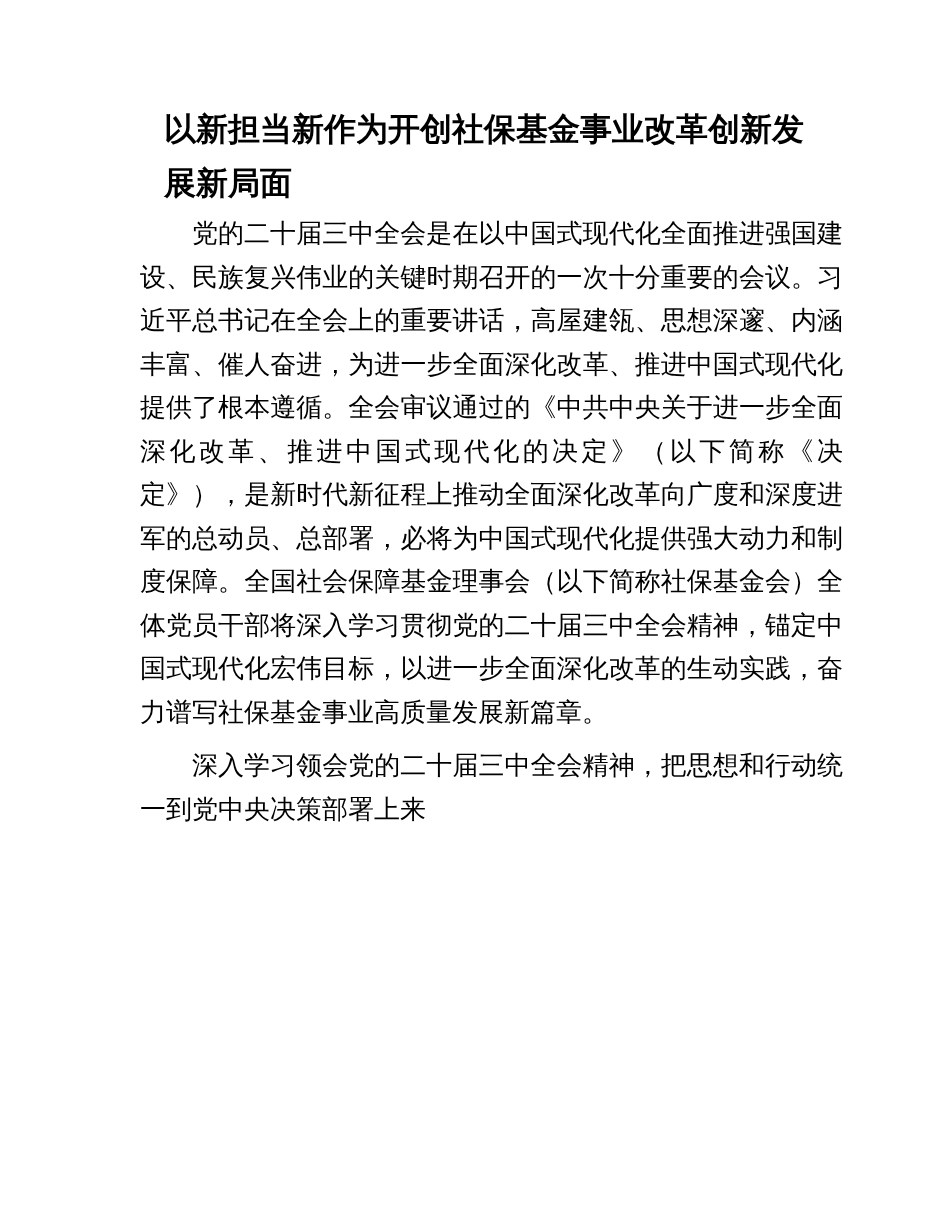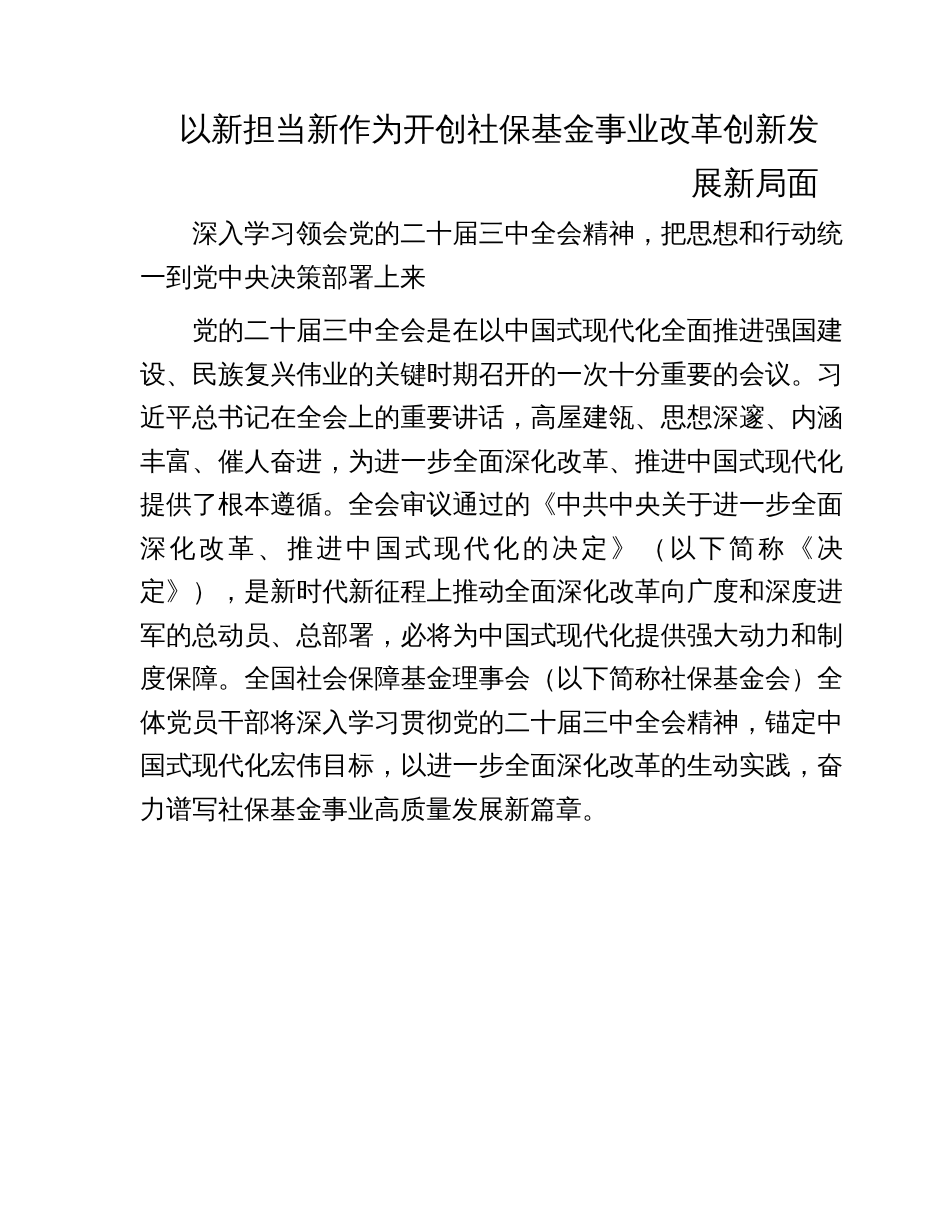--- a/index.html
+++ b/index.html
@@ -16,22 +16,22 @@
     font-family: "Liberation Sans", "DejaVu Sans", sans-serif;
     overflow: hidden;
     box-sizing: border-box;
     padding: 102px 107px 0 140px;
   }
   .doc-title {
     width: 655px;
     margin: 0 auto 2px auto;
     font-size: 32px;
     line-height: 54px;
-    font-weight: normal;
-    text-align: right;
+    font-weight: bold;
+    text-align: left;
     letter-spacing: 0;
   }
   .doc-paragraph {
     margin: 0 0 10px 0;
     font-size: 26px;
     line-height: 43.5px;
     text-align: justify;
     text-justify: inter-ideograph;
     text-indent: 52px;
     word-break: break-all;
@@ -39,17 +39,17 @@
   .doc-paragraph.section-heading {
     font-weight: normal;
   }
 </style>
 </head>
 <body>
 
 <div class="page">
   <h1 class="doc-title">以新担当新作为开创社保基金事业改革创新发展新局面</h1>
 
+  <p class="doc-paragraph">党的二十届三中全会是在以中国式现代化全面推进强国建设、民族复兴伟业的关键时期召开的一次十分重要的会议。习近平总书记在全会上的重要讲话，高屋建瓴、思想深邃、内涵丰富、催人奋进，为进一步全面深化改革、推进中国式现代化提供了根本遵循。全会审议通过的《中共中央关于进一步全面深化改革、推进中国式现代化的决定》（以下简称《决定》），是新时代新征程上推动全面深化改革向广度和深度进军的总动员、总部署，必将为中国式现代化提供强大动力和制度保障。全国社会保障基金理事会（以下简称社保基金会）全体党员干部将深入学习贯彻党的二十届三中全会精神，锚定中国式现代化宏伟目标，以进一步全面深化改革的生动实践，奋力谱写社保基金事业高质量发展新篇章。</p>
+
   <p class="doc-paragraph section-heading">深入学习领会党的二十届三中全会精神，把思想和行动统一到党中央决策部署上来</p>
-
-  <p class="doc-paragraph">党的二十届三中全会是在以中国式现代化全面推进强国建设、民族复兴伟业的关键时期召开的一次十分重要的会议。习近平总书记在全会上的重要讲话，高屋建瓴、思想深邃、内涵丰富、催人奋进，为进一步全面深化改革、推进中国式现代化提供了根本遵循。全会审议通过的《中共中央关于进一步全面深化改革、推进中国式现代化的决定》（以下简称《决定》），是新时代新征程上推动全面深化改革向广度和深度进军的总动员、总部署，必将为中国式现代化提供强大动力和制度保障。全国社会保障基金理事会（以下简称社保基金会）全体党员干部将深入学习贯彻党的二十届三中全会精神，锚定中国式现代化宏伟目标，以进一步全面深化改革的生动实践，奋力谱写社保基金事业高质量发展新篇章。</p>
 
 </div>
 
 </body></html>

